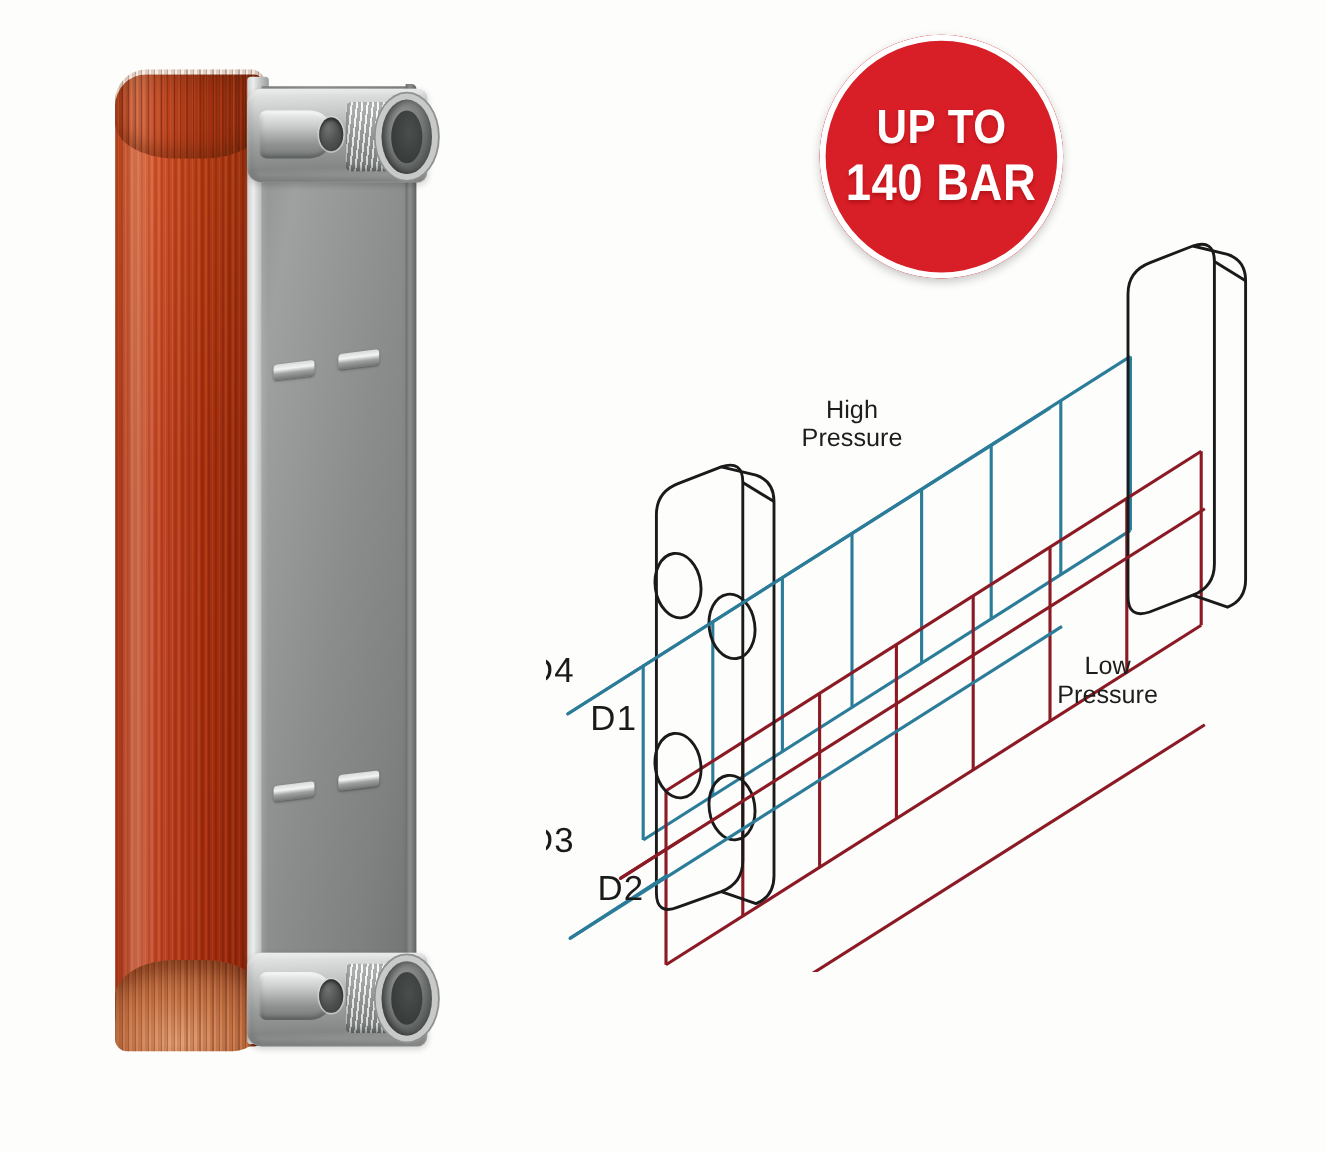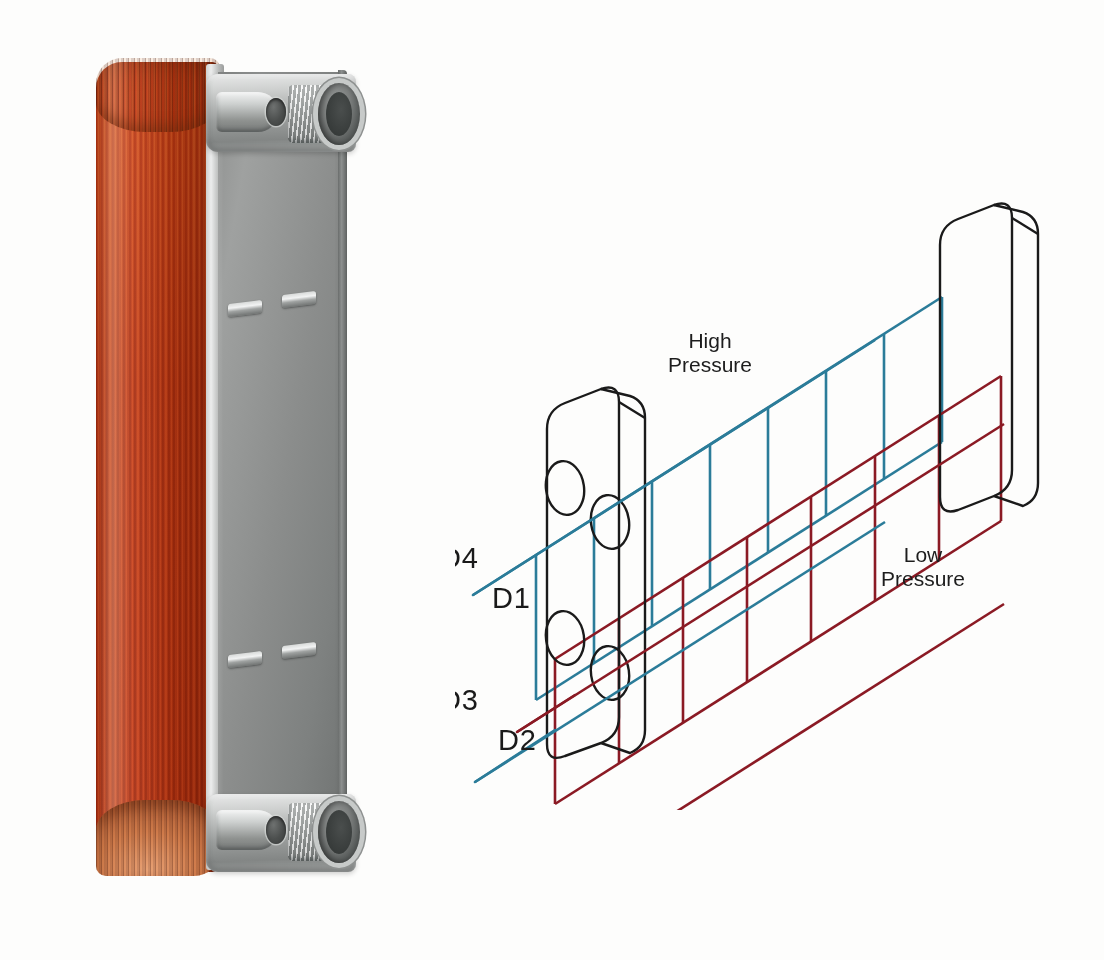--- a/index.html
+++ b/index.html
@@ -242,20 +242,24 @@
 
     <div class="port-block bottom"></div>
     <div class="stub bottom"></div>
     <div class="stub-hole bottom"></div>
     <div class="thread bottom"></div>
     <div class="collar bottom"></div>
     <div class="mouth bottom"></div>
     <div class="mouth-inner bottom"></div>
   </div>
 
+  <div class="badge">
+    <div class="badge-line l1">UP TO</div>
+    <div class="badge-line l2">140 BAR</div>
+  </div>
 
   <div class="diagram">
     <svg width="649" height="640" viewBox="0 0 649 640" xmlns="http://www.w3.org/2000/svg">
 
       <g fill="none" stroke="#2b7c99" stroke-width="2.6">
 
         <path d="M 81 385 L 487 127"></path>
 
         <path d="M 81 530 L 487 272"></path>
 

